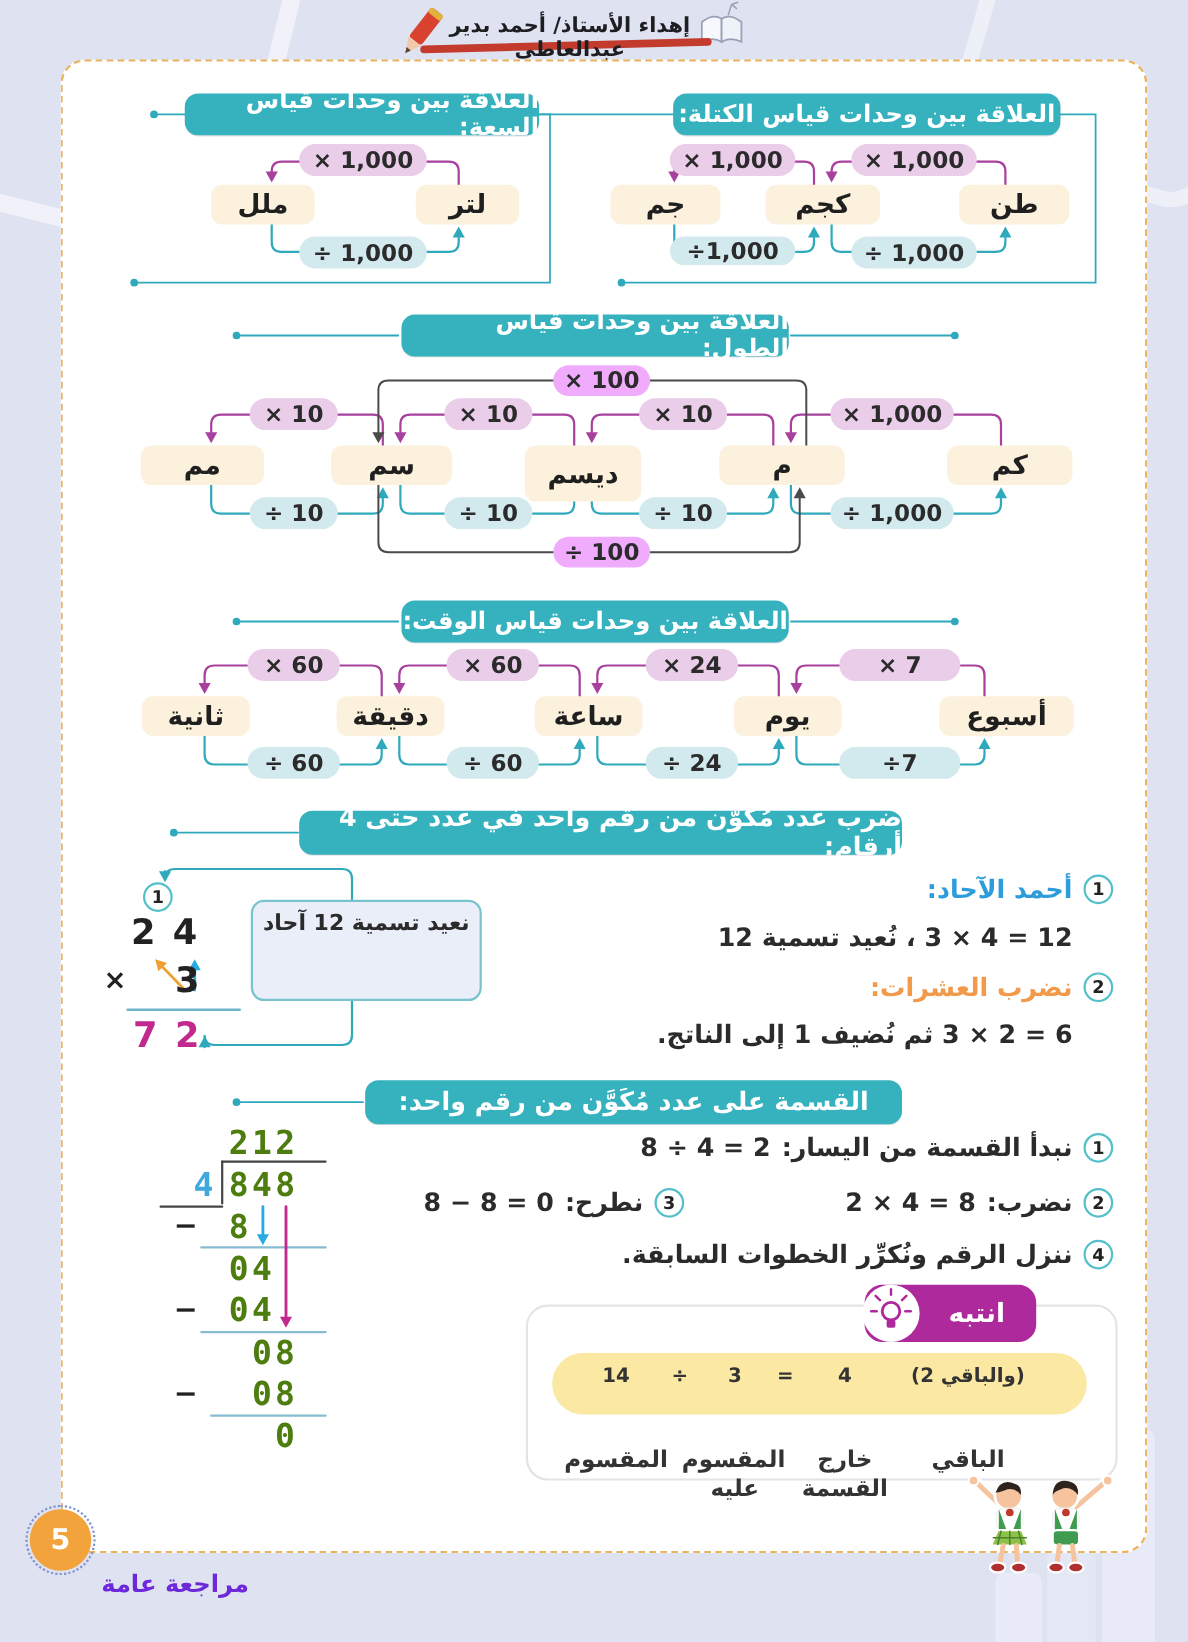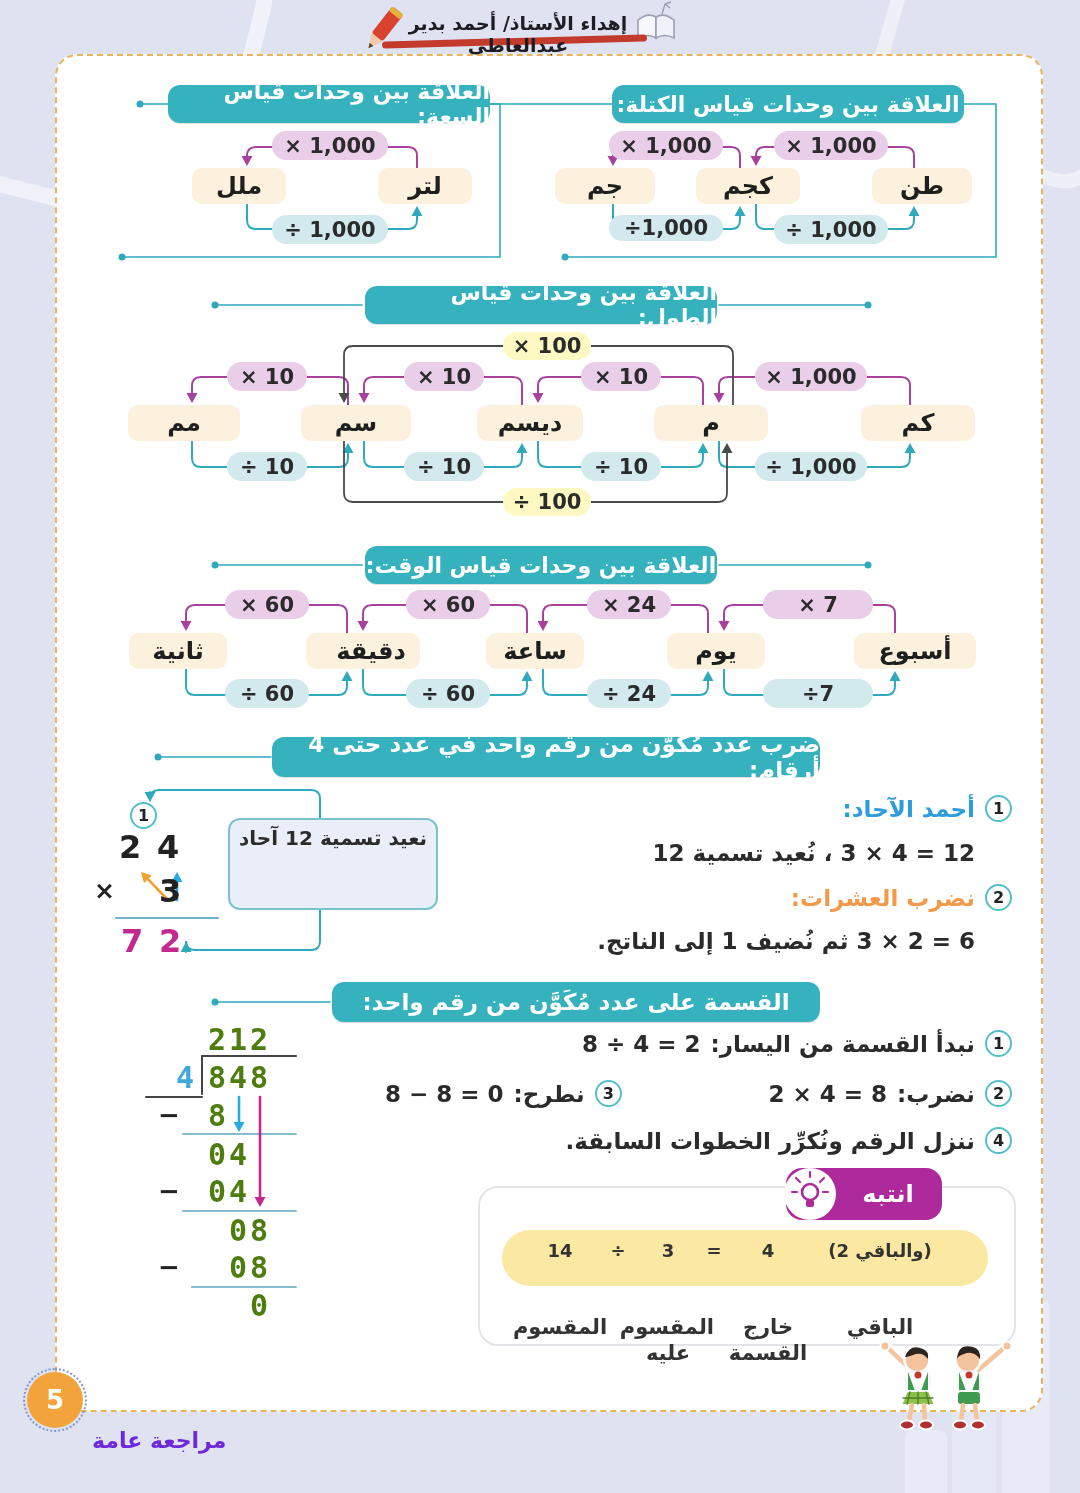--- a/index.html
+++ b/index.html
@@ -19,21 +19,21 @@
   #hdr-text{position:absolute;left:28px;top:12px;width:240px;text-align:center;font-size:19px;font-weight:bold;color:#1d1d22;z-index:2;}
   #hdr-underline{position:absolute;left:12px;top:38px;width:265px;height:7px;background:#C23B2C;border-radius:5px;transform:rotate(-1.5deg);}
   #hdr-book{position:absolute;left:262px;top:0px;}
   #hdr-pencil{position:absolute;left:-16px;top:2px;}
   
   .title-box{position:absolute;background:#35B2BE;color:#fff;font-weight:bold;font-size:22px;display:flex;align-items:center;justify-content:center;border-radius:12px;z-index:3;box-shadow:0 1px 0 rgba(0,0,0,.12);}
   .unit-box{position:absolute;background:#FBF1DC;border-radius:10px;display:flex;align-items:center;justify-content:center;font-size:24px;font-weight:bold;color:#1f1f1f;z-index:3;}
   .pill{position:absolute;border-radius:999px;display:flex;align-items:center;justify-content:center;font-size:21px;font-weight:bold;color:#2b2b2b;z-index:3;}
   .pill-purple{background:#EACDE8;}
   .pill-teal{background:#D2EAEE;}
-  .pill-gray{background:#fef9c3;}
+  .pill-gray{background:#f0abfc;}
   .num-circle{border:2px solid #52BFC9;background:#fff;border-radius:50%;width:27px;height:27px;display:flex;align-items:center;justify-content:center;font-size:16px;font-weight:bold;color:#222;flex:none;box-sizing:border-box;}
   .step-row{position:absolute;display:flex;align-items:center;gap:10px;font-size:23px;font-weight:bold;color:#2b2b2b;z-index:3;}
   .step-body{position:absolute;font-size:23px;font-weight:bold;color:#2b2b2b;z-index:3;}
   .h-blue{color:#2D9CDB;}
   .h-orange{color:#F2994A;}
   .eq{direction:ltr;unicode-bidi:isolate;text-align:right;}
   
   #carry{position:absolute;left:130px;top:802px;z-index:3;}
   .bigdigit{position:absolute;font-size:32px;font-weight:bold;color:#222;z-index:3;}
   #m-d1{left:119px;top:828px;} #m-d2{left:157px;top:828px;}
@@ -332,38 +332,38 @@
     <div class="unit-box" style="left: 872px; top: 168px; width: 100px; height: 36px;">طن</div>
     <div class="unit-box" style="left: 696px; top: 168px; width: 104px; height: 36px;">كجم</div>
     <div class="unit-box" style="left: 555px; top: 168px; width: 100px; height: 36px;">جم</div>
     <div class="pill pill-purple" dir="ltr" style="left: 774px; top: 131px; width: 114px; height: 29px;">× 1,000</div>
     <div class="pill pill-purple" dir="ltr" style="left: 609px; top: 131px; width: 114px; height: 29px;">× 1,000</div>
     <div class="pill pill-teal" dir="ltr" style="left: 774px; top: 215px; width: 114px; height: 29px;">÷ 1,000</div>
     <div class="pill pill-teal" dir="ltr" style="left: 609px; top: 215px; width: 114px; height: 26px;">÷1,000</div>
     <div class="title-box" style="left: 365px; top: 286px; width: 352px; height: 38px;">العلاقة بين وحدات قياس الطول:</div>
     <div class="unit-box" style="left: 861px; top: 405px; width: 114px; height: 36px;">كم</div>
     <div class="unit-box" style="left: 654px; top: 405px; width: 114px; height: 36px;">م</div>
-    <div class="unit-box" style="left: 477px; top: 405px; width: 106px; height: 36px;">ديسم</div>
+    <div class="unit-box" style="left: 477px; top: 405px; width: 106px; height: 51px;">ديسم</div>
     <div class="unit-box" style="left: 301px; top: 405px; width: 110px; height: 36px;">سم</div>
     <div class="unit-box" style="left: 128px; top: 405px; width: 112px; height: 36px;">مم</div>
     <div class="pill pill-purple" dir="ltr" style="left: 755px; top: 362px; width: 112px; height: 29px;">× 1,000</div>
     <div class="pill pill-purple" dir="ltr" style="left: 581px; top: 362px; width: 80px; height: 29px;">× 10</div>
     <div class="pill pill-purple" dir="ltr" style="left: 404px; top: 362px; width: 80px; height: 29px;">× 10</div>
     <div class="pill pill-purple" dir="ltr" style="left: 227px; top: 362px; width: 80px; height: 29px;">× 10</div>
     <div class="pill pill-teal" dir="ltr" style="left: 755px; top: 452px; width: 112px; height: 29px;">÷ 1,000</div>
     <div class="pill pill-teal" dir="ltr" style="left: 581px; top: 452px; width: 80px; height: 29px;">÷ 10</div>
     <div class="pill pill-teal" dir="ltr" style="left: 404px; top: 452px; width: 80px; height: 29px;">÷ 10</div>
     <div class="pill pill-teal" dir="ltr" style="left: 227px; top: 452px; width: 80px; height: 29px;">÷ 10</div>
     <div class="pill pill-gray" dir="ltr" style="left: 503px; top: 332px; width: 88px; height: 28px;">× 100</div>
     <div class="pill pill-gray" dir="ltr" style="left: 503px; top: 488px; width: 88px; height: 28px;">÷ 100</div>
     <div class="title-box" style="left: 365px; top: 546px; width: 352px; height: 38px;">العلاقة بين وحدات قياس الوقت:</div>
     <div class="unit-box" style="left: 854px; top: 633px; width: 122px; height: 36px;">أسبوع</div>
     <div class="unit-box" style="left: 667px; top: 633px; width: 98px; height: 36px;">يوم</div>
     <div class="unit-box" style="left: 486px; top: 633px; width: 98px; height: 36px;">ساعة</div>
-    <div class="unit-box" style="left: 306px; top: 633px; width: 98px; height: 36px; padding-left: 16px;">دقيقة</div>
+    <div class="unit-box" style="left: 306px; top: 633px; width: 98px; height: 36px;">دقيقة</div>
     <div class="unit-box" style="left: 129px; top: 633px; width: 98px; height: 36px;">ثانية</div>
     <div class="pill pill-purple" dir="ltr" style="left: 763px; top: 590px; width: 110px; height: 29px;">× 7</div>
     <div class="pill pill-purple" dir="ltr" style="left: 587px; top: 590px; width: 84px; height: 29px;">× 24</div>
     <div class="pill pill-purple" dir="ltr" style="left: 406px; top: 590px; width: 84px; height: 29px;">× 60</div>
     <div class="pill pill-purple" dir="ltr" style="left: 225px; top: 590px; width: 84px; height: 29px;">× 60</div>
     <div class="pill pill-teal" dir="ltr" style="left: 763px; top: 679px; width: 110px; height: 29px;">÷7</div>
     <div class="pill pill-teal" dir="ltr" style="left: 587px; top: 679px; width: 84px; height: 29px;">÷ 24</div>
     <div class="pill pill-teal" dir="ltr" style="left: 406px; top: 679px; width: 84px; height: 29px;">÷ 60</div>
     <div class="pill pill-teal" dir="ltr" style="left: 225px; top: 679px; width: 84px; height: 29px;">÷ 60</div>
     <div class="title-box" style="left: 272px; top: 737px; width: 548px; height: 40px; font-size: 23px;">ضرب عدد مُكَوَّن من رقم واحد في عدد حتى 4 أرقام:</div>

